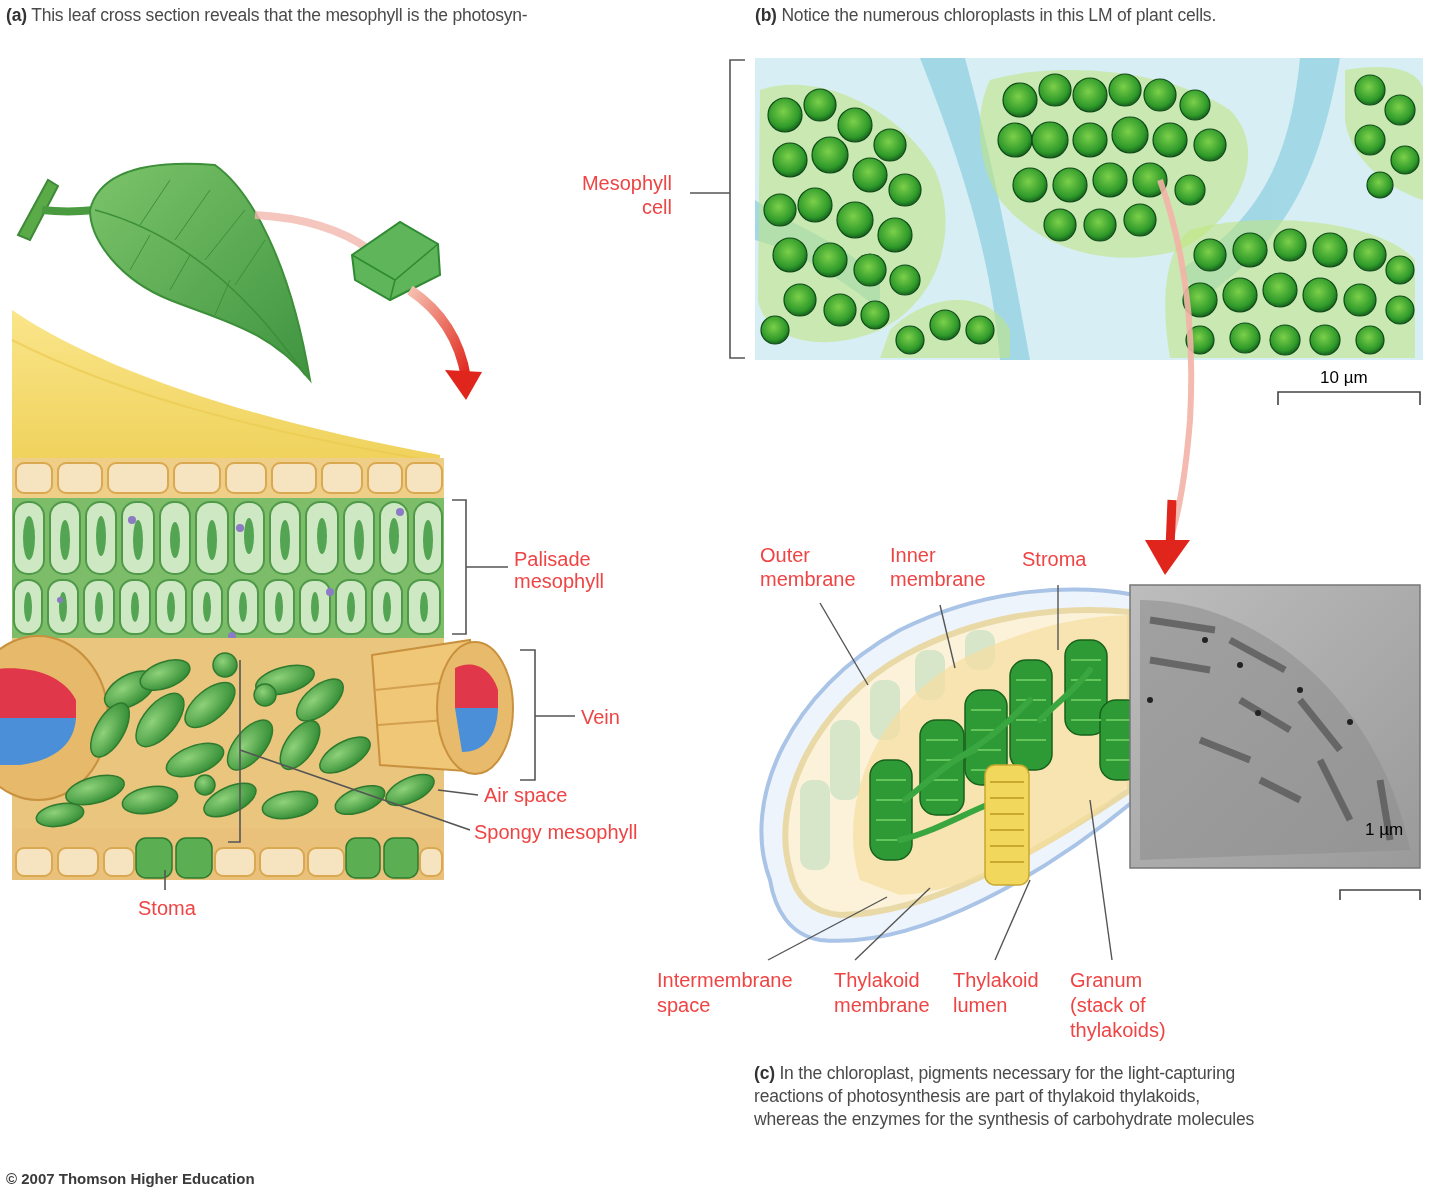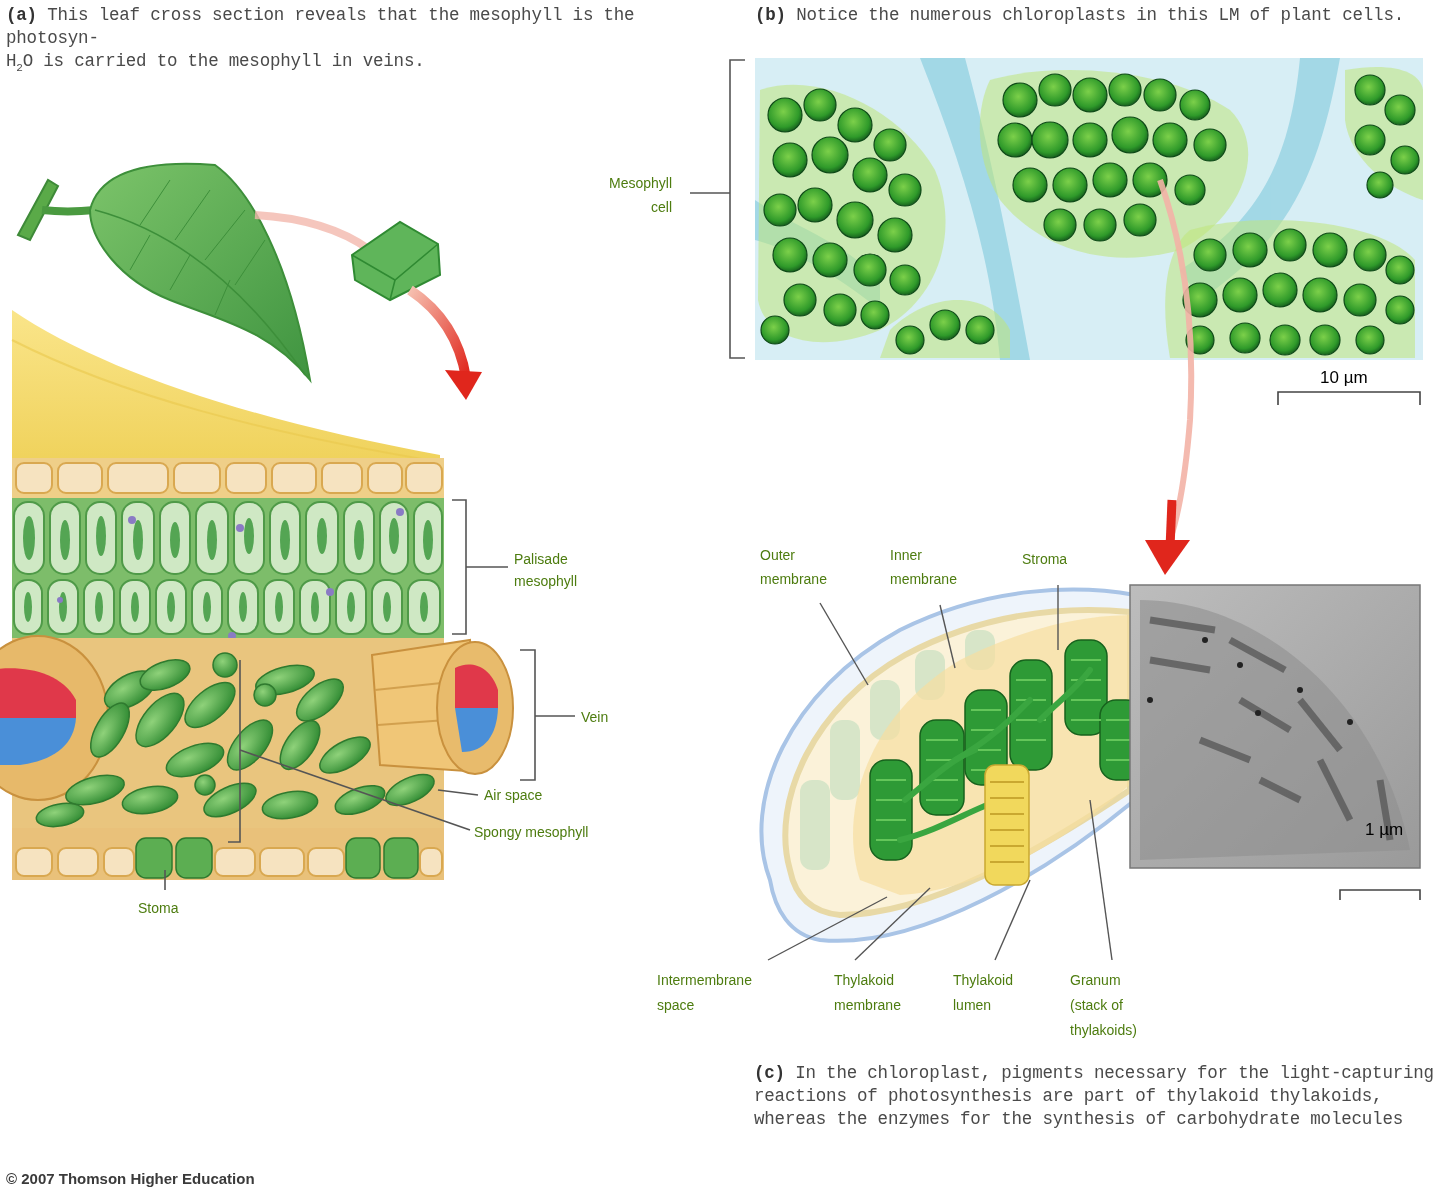--- a/index.html
+++ b/index.html
@@ -1,31 +1,30 @@
 <!DOCTYPE html>
 <html><head>
 <meta charset="utf-8">
 <style>
   html, body { margin:0; padding:0; background:#ffffff; }
   body { width:1440px; height:1192px; position:relative; overflow:hidden; font-family:"Liberation Sans", sans-serif; color:#3a3a3a; }
   .abs { position:absolute; }
-  .caption { font-family:Liberation Mono, monospace; font-size:17.5px; line-height:23px; color:#4a4a4a; letter-spacing:-0.2px; }
+  .caption { font-family:Liberation Sans, sans-serif; font-size:17.5px; line-height:23px; color:#4a4a4a; letter-spacing:-0.2px; }
   .caption b { font-weight:bold; color:#333; }
-  .lbl { font-family:"Liberation Sans", sans-serif; font-size:14px; line-height:26px; color:#4d7c0f; position:absolute; white-space:nowrap; }
+  .lbl { font-family:"Liberation Sans", sans-serif; font-size:20px; line-height:26px; color:#ef4444; position:absolute; white-space:nowrap; }
   .lblr { text-align:right; }
   svg { position:absolute; left:0; top:0; }
   .copyright { font-family:"Liberation Sans", sans-serif; font-weight:bold; font-size:15px; color:#3a3a3a; }
   .scale { font-family:"Liberation Sans", sans-serif; font-size:17px; color:#000000; }
 </style>
 </head>
 <body>
 
 <div class="abs caption" style="left:6px; top:4px; width:720px;">
   <div><b>(a)</b><span> This leaf cross section reveals that the mesophyll is the photosyn-</span></div>
-  <div><span>H</span><sub style="font-size:11px">2</sub><span>O is carried to the mesophyll in veins.</span></div>
 </div>
 
 <div class="abs caption" style="left:755px; top:4px;">
   <b>(b)</b><span> Notice the numerous chloroplasts in this LM of plant cells.</span>
 </div>
 
 <svg width="1440" height="1192">
   <defs>
     <linearGradient id="leafG" x1="0" y1="0" x2="1" y2="1">
       <stop offset="0" stop-color="#7cc46a"></stop>

